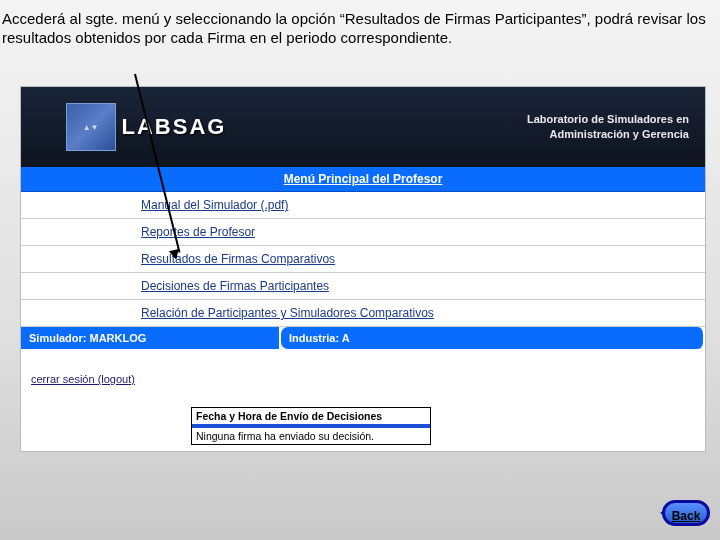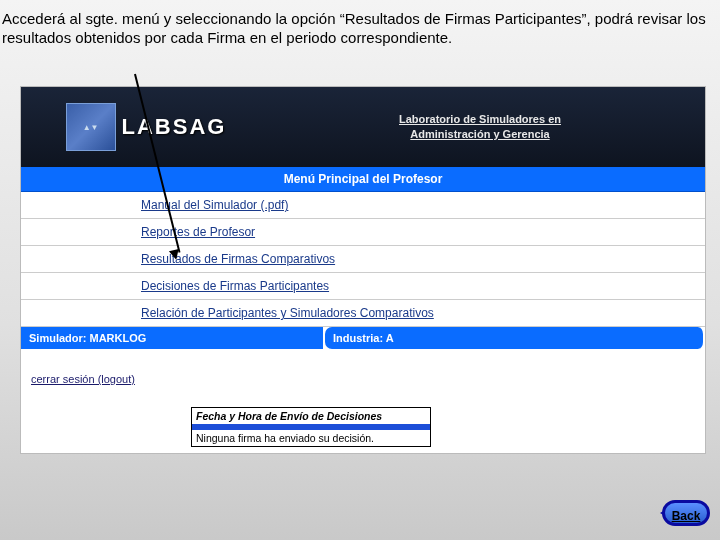--- a/index.html
+++ b/index.html
@@ -44,64 +44,64 @@
     border: 1px solid #7a9fd8;
     display: flex; align-items: center; justify-content: center;
     font-size: 8px; color: #cde;
   }
   .logo-text {
     font-size: 22px; font-weight: bold; letter-spacing: 2px;
     color: #fff;
     text-shadow: 1px 1px 2px #000;
   }
   .banner-right {
-    flex: 1; text-align: center; padding-right: 16px;
+    flex: 1; text-align: right; padding-right: 16px;
     font-size: 11px; line-height: 1.4; color: #e8e8e8;
     font-weight: bold;
-    text-decoration: underline;
   }
   .bluebar {
     background: #0a6cff; color: #fff;
     font-size: 12px; font-weight: bold;
     padding: 5px 8px;
     text-align: center;
     border-bottom: 1px solid #0050cc;
+    text-decoration: underline;
   }
   .menu-row {
     background: #fff;
     border-bottom: 1px solid #ccc;
     padding: 6px 0 6px 120px;
     font-size: 12px;
   }
   .menu-row a { color: #1a3a8a; text-decoration: underline; }
   .sim-row {
     display: flex;
     font-size: 11px; font-weight: bold;
   }
   .sim-cell {
     background: #0a6cff; color: #fff;
     padding: 5px 8px;
     border-right: 2px solid #fff;
   }
-  .sim-cell.first { width: 304px; }
+  .sim-cell.first { width: 260px; }
   .sim-cell.second { flex: 1; border-radius: 7px; }
   .logout {
     padding: 24px 0 10px 10px;
     font-size: 11px;
   }
   .logout a { color: #1a1a6a; text-decoration: underline; }
   .spacer { height: 12px; }
   .notice {
     margin: 0 0 6px 170px;
     width: 240px;
     border: 1px solid #000;
     font-size: 10.5px;
     background: #fff;
   }
-  .notice .h { font-weight: bold; padding: 2px 4px; border-bottom: 6px solid #1d4ed8; font-style: italic; }
+  .notice .h { font-weight: bold; padding: 2px 4px; border-bottom: 4px solid #1d4ed8; }
   .notice .b { padding: 2px 4px; }
   .arrow-line {
     position: absolute;
     left: 134px; top: 74px;
     width: 2px; height: 184px;
     background: #000;
     transform: rotate(-14deg);
     transform-origin: top;
   }
   .arrow-head {

